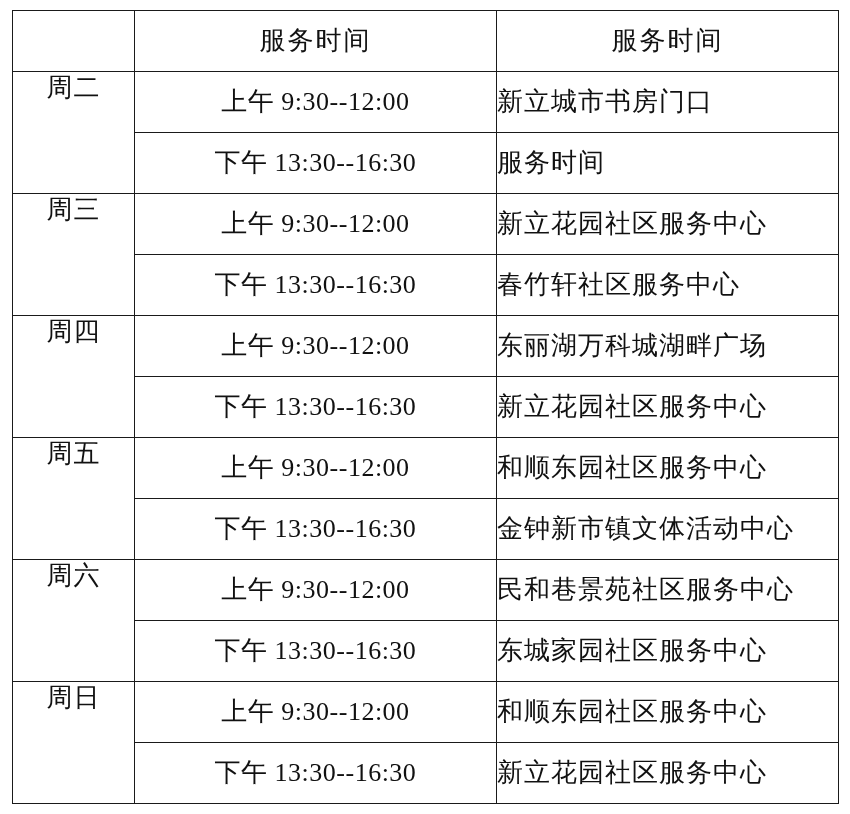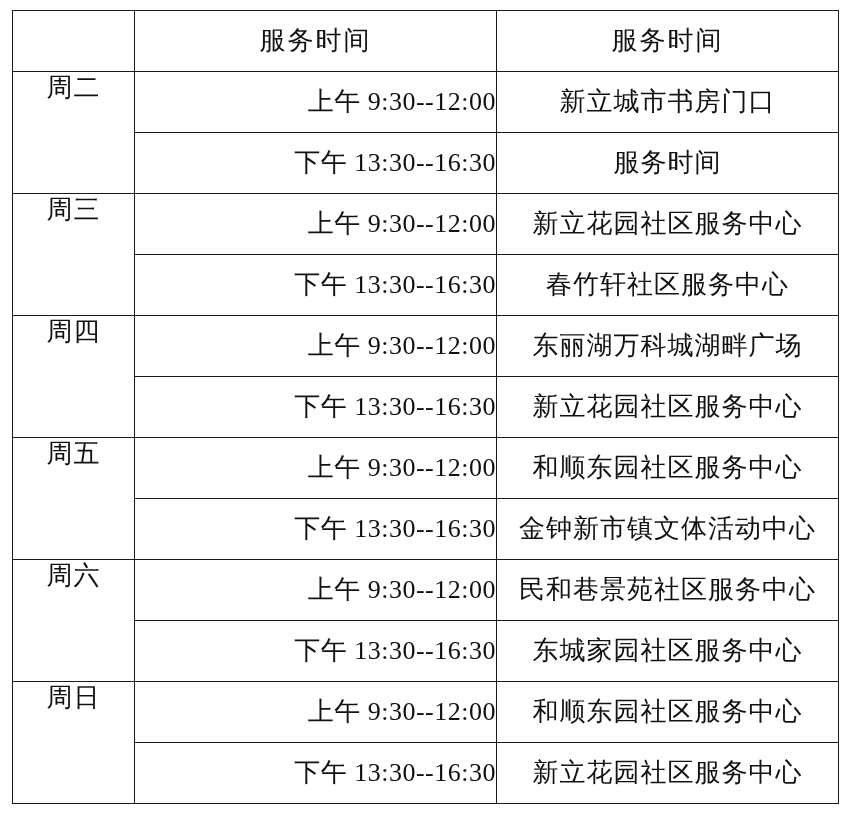--- a/index.html
+++ b/index.html
@@ -51,28 +51,28 @@
   thead th.blank-head {
     border-left: 1px solid #1a1a1a;
   }
   td.day-cell {
     text-align: center;
     vertical-align: top;
     padding: 14px 0 0 14px;
     letter-spacing: 1px;
   }
   td.time-cell {
-    text-align: right;
+    text-align: center;
     vertical-align: middle;
     padding: 10px 0 10px 18px;
     letter-spacing: 0.5px;
     white-space: nowrap;
   }
   td.place-cell {
-    text-align: center;
+    text-align: left;
     vertical-align: middle;
     padding: 10px 0 10px 16px;
     letter-spacing: 1px;
     white-space: nowrap;
   }
   tr.row-tall td { height: 60px; }
 </style>
 </head>
 <body>
 

